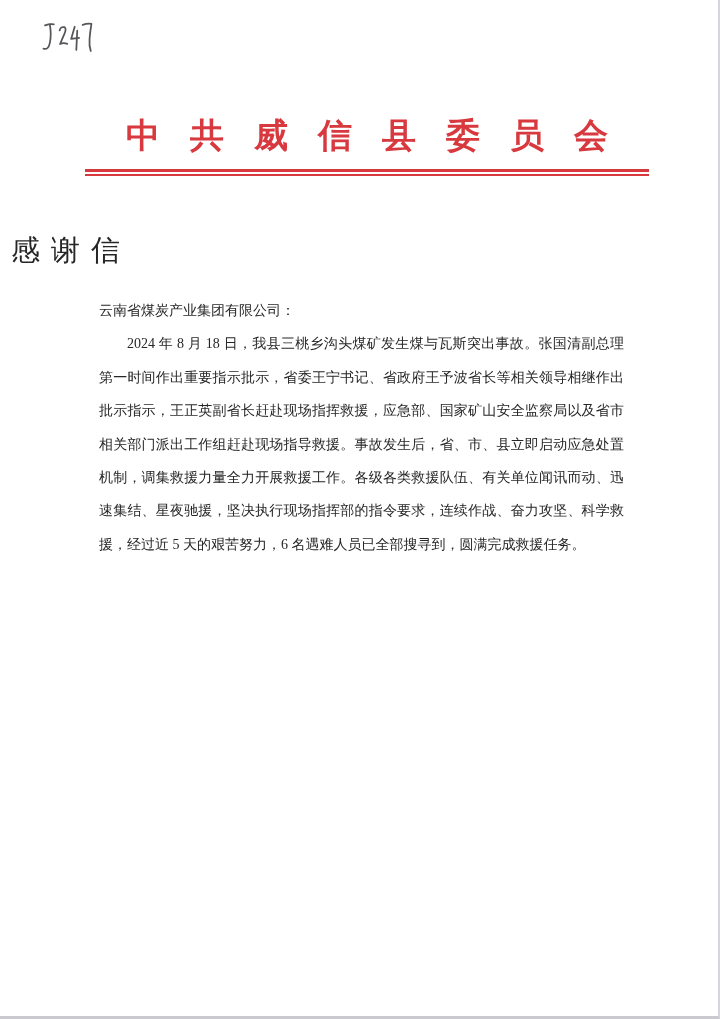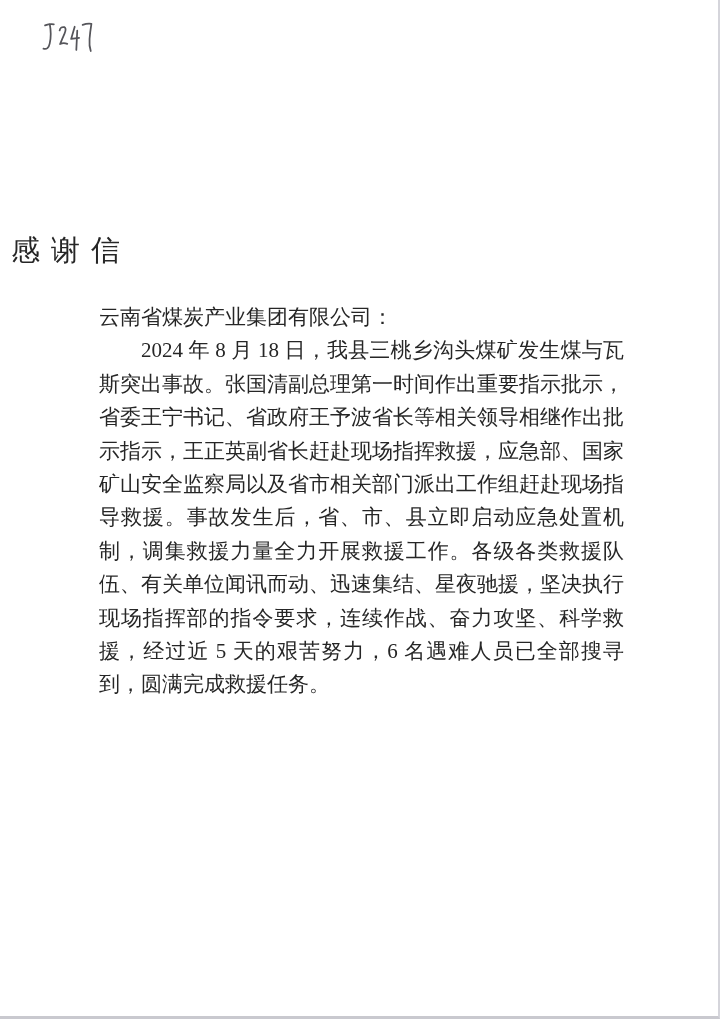--- a/index.html
+++ b/index.html
@@ -69,24 +69,24 @@
     line-height: 34px;
     font-weight: normal;
     letter-spacing: 11px;
     text-indent: 11px;
   }
 
   
   .letter-body {
     position: absolute;
     left: 99px;
-    top: 301px;
+    top: 294px;
     width: 525px;
     color: var(--ink, #262626);
-    font-size: 21px;
+    font-size: 14px;
     line-height: 33.4px;
     text-align: justify;
     text-justify: inter-ideograph;
   }
   .letter-body p { margin: 0; }
   .para { text-indent: 2em; }
 </style>
 </head>
 <body>
 
@@ -96,20 +96,24 @@
     <svg width="56" height="46" viewBox="0 0 70 56">
       <path d="M7 10 Q13 8 18 9"></path>
       <path d="M13 9 Q15 22 12 33 Q10 41 4 39"></path>
       <path d="M25 17 Q26 12 31 13 Q34 15 31 21 Q28 27 25 34 Q29 32 34 34"></path>
       <path d="M44 13 L39 28 L49 27"></path>
       <path d="M47 18 L45 42"></path>
       <path d="M54 11 Q60 9 65 10 Q63 20 62 29 Q61 38 63 44"></path>
     </svg>
   </div>
 
+  <header class="letterhead">
+    <div class="letterhead-title">中共威信县委员会</div>
+    <div class="red-rule"></div>
+  </header>
 
   <h1 class="doc-title">感谢信</h1>
 
   <main class="letter-body">
     <p class="salutation">云南省煤炭产业集团有限公司：</p>
     <p class="para">2024 年 8 月 18 日，我县三桃乡沟头煤矿发生煤与瓦斯突出事故。张国清副总理第一时间作出重要指示批示，省委王宁书记、省政府王予波省长等相关领导相继作出批示指示，王正英副省长赶赴现场指挥救援，应急部、国家矿山安全监察局以及省市相关部门派出工作组赶赴现场指导救援。事故发生后，省、市、县立即启动应急处置机制，调集救援力量全力开展救援工作。各级各类救援队伍、有关单位闻讯而动、迅速集结、星夜驰援，坚决执行现场指挥部的指令要求，连续作战、奋力攻坚、科学救援，经过近 5 天的艰苦努力，6 名遇难人员已全部搜寻到，圆满完成救援任务。</p>
   </main>
 
 </div>
 

